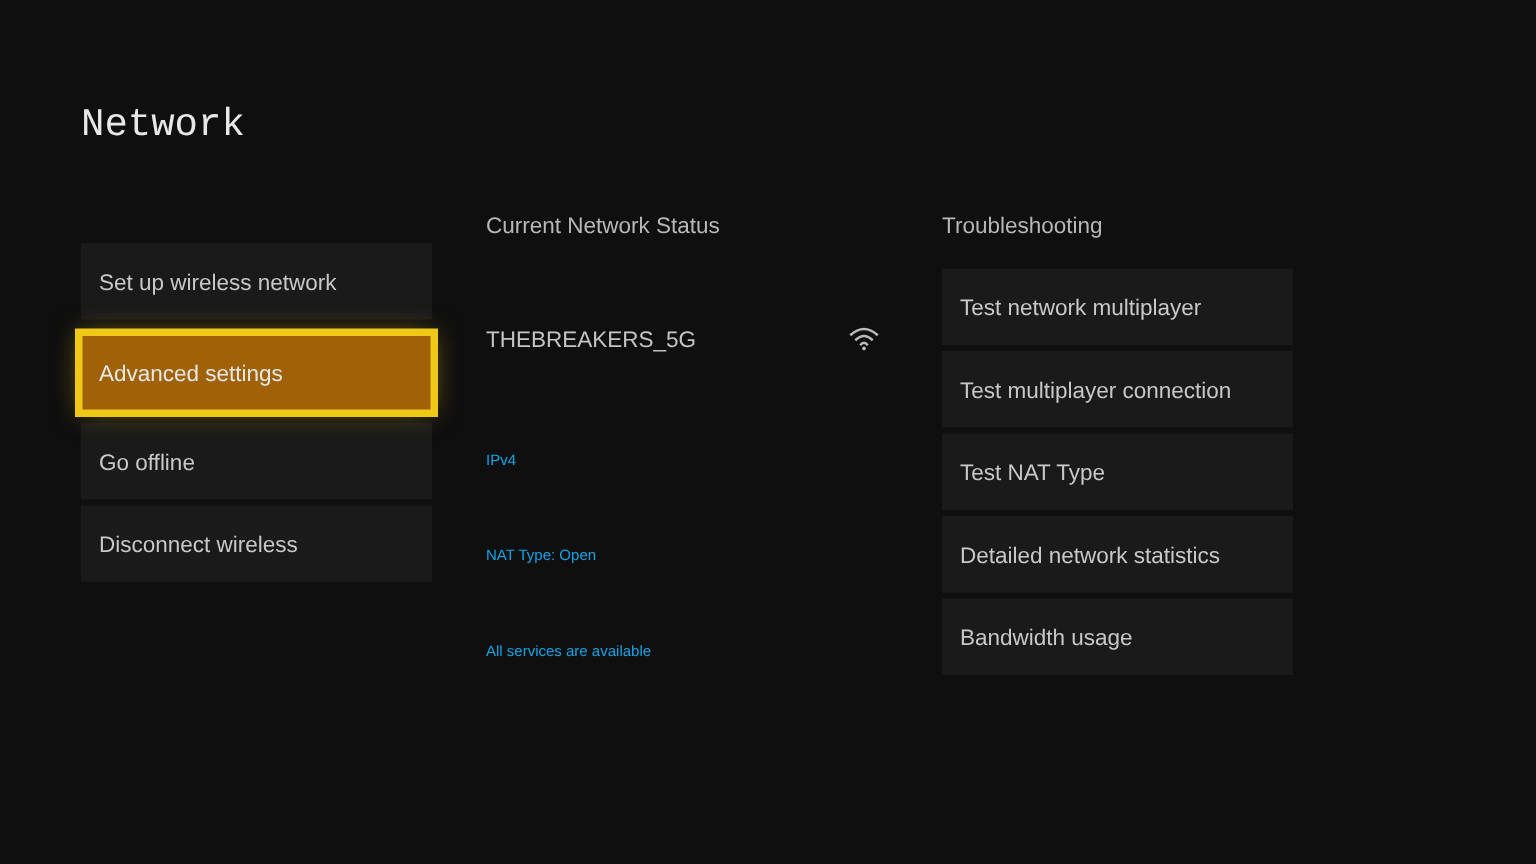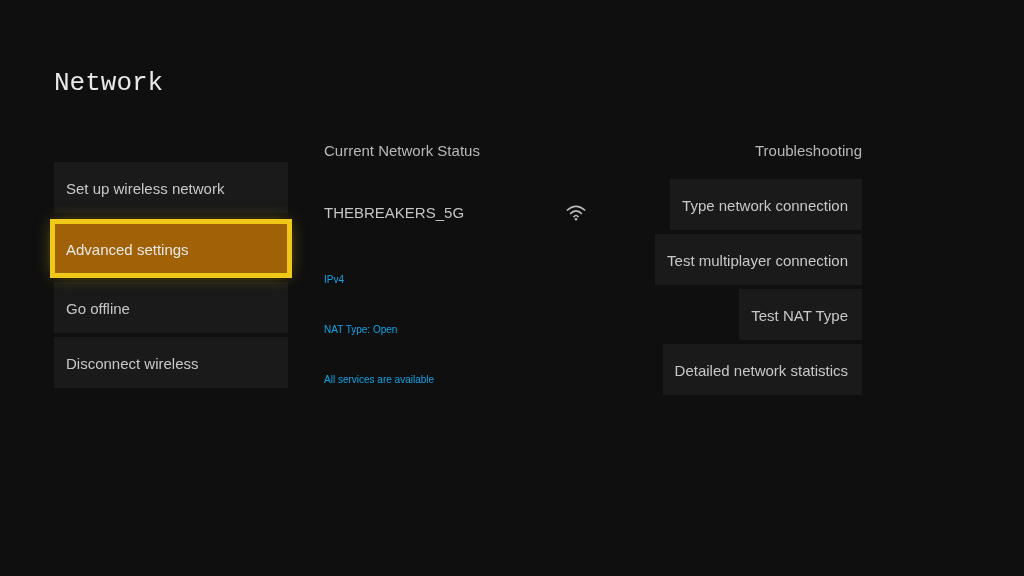--- a/index.html
+++ b/index.html
@@ -26,21 +26,21 @@
     .columns {
       display: flex;
       gap: 36px;
     }
     .column {
       display: flex;
       flex-direction: column;
     }
     .left-column { width: 234px; }
     .middle-column { width: 268px; padding-top: 2px; justify-content: space-between; }
-    .right-column { width: 234px; padding-top: 2px; align-items: flex-end; }
+    .right-column { width: 234px; padding-top: 2px; }
 
     .section-header {
       color: #b8b8b8;
       font-size: 15px;
       margin-bottom: 20px;
     }
 
     .menu-item {
       background-color: #1a1a1a;
       color: #c8c8c8;
@@ -113,20 +113,21 @@
           </svg>
         </span>
       </div>
       <div class="status-line">IPv4</div>
       <div class="status-line">NAT Type: Open</div>
       <div class="status-line">All services are available</div>
     </div>
 
     <div class="column right-column">
       <div class="section-header">Troubleshooting</div>
-      <div class="menu-item">Type network connection</div>
+      <div class="menu-item">Test network multiplayer</div>
       <div class="menu-item">Test multiplayer connection</div>
       <div class="menu-item">Test NAT Type</div>
       <div class="menu-item">Detailed network statistics</div>
+      <div class="menu-item">Bandwidth usage</div>
     </div>
 
   </div>
 </div>
 
 </body></html>

